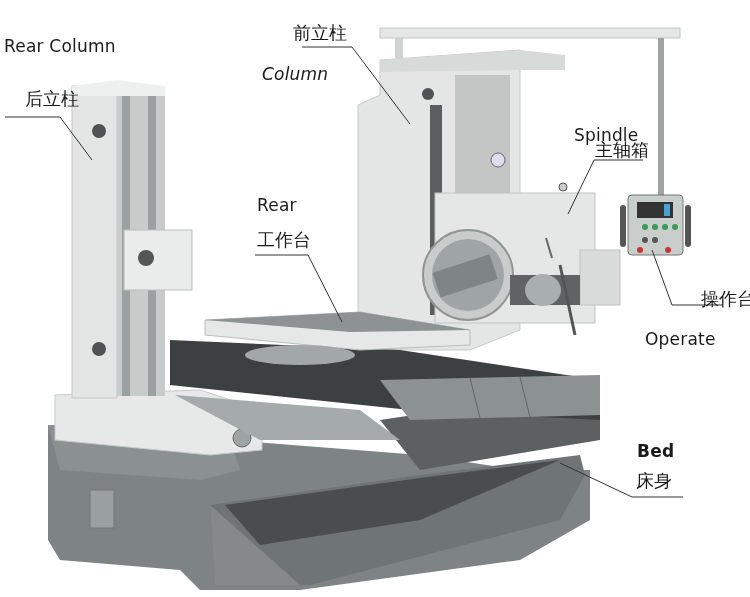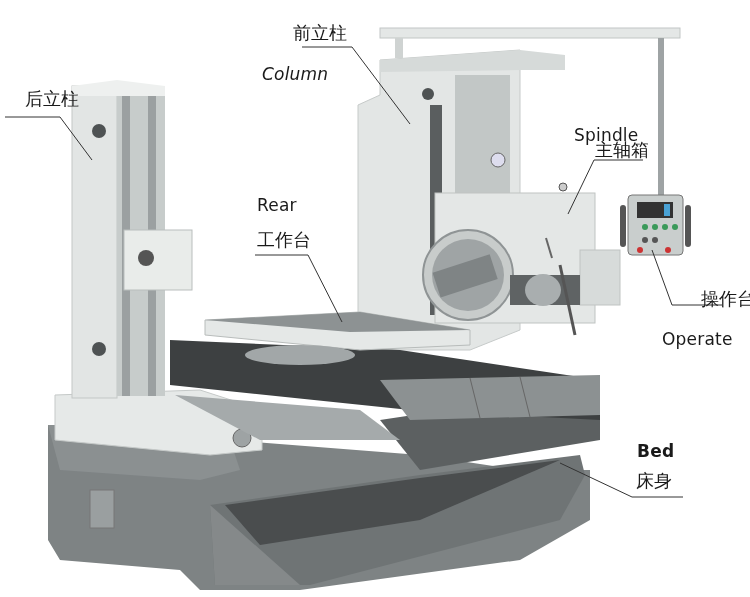--- a/index.html
+++ b/index.html
@@ -107,30 +107,31 @@
 
   <svg width="750" height="597" viewBox="0 0 750 597">
     <polyline points="5,117 60,117 92,160" fill="none" stroke="#333" stroke-width="1"></polyline>
     <polyline points="302,47 352,47 410,124" fill="none" stroke="#333" stroke-width="1"></polyline>
     <polyline points="643,160 594,160 568,214" fill="none" stroke="#333" stroke-width="1"></polyline>
     <polyline points="255,255 308,255 342,322" fill="none" stroke="#333" stroke-width="1"></polyline>
     <polyline points="722,305 672,305 652,250" fill="none" stroke="#333" stroke-width="1"></polyline>
     <polyline points="683,497 632,497 560,463" fill="none" stroke="#333" stroke-width="1"></polyline>
   </svg>
 
+  <div class="label en" style="left:4px; top:38px;">Rear Column</div>
   <div class="label zh" style="left:8px; top:90px;margin-left:17px;">后立柱</div>
 
   <div class="label zh" style="left:293px; top:24px;">前立柱</div>
   <div class="label en" style="left:262px; top:66px;font-style:italic;">Column</div>
 
   <div class="label en" style="left:574px; top:103px;margin-top:24px;">Spindle</div>
   <div class="label zh" style="left:595px; top:141px;">主轴箱</div>
 
   <div class="label en" style="left:257px; top:197px;">Rear</div>
   <div class="label zh" style="left:257px; top:231px;">工作台</div>
 
   <div class="label zh" style="left:677px; top:290px;margin-left:24px;">操作台</div>
-  <div class="label en" style="left:645px; top:331px;margin-left:17px;">Operate</div>
+  <div class="label en" style="left:645px; top:331px;">Operate</div>
 
   <div class="label en" style="left:637px; top:443px;font-weight:bold;">Bed</div>
   <div class="label zh" style="left:636px; top:472px;">床身</div>
 
 </div>
 
 </body></html>

